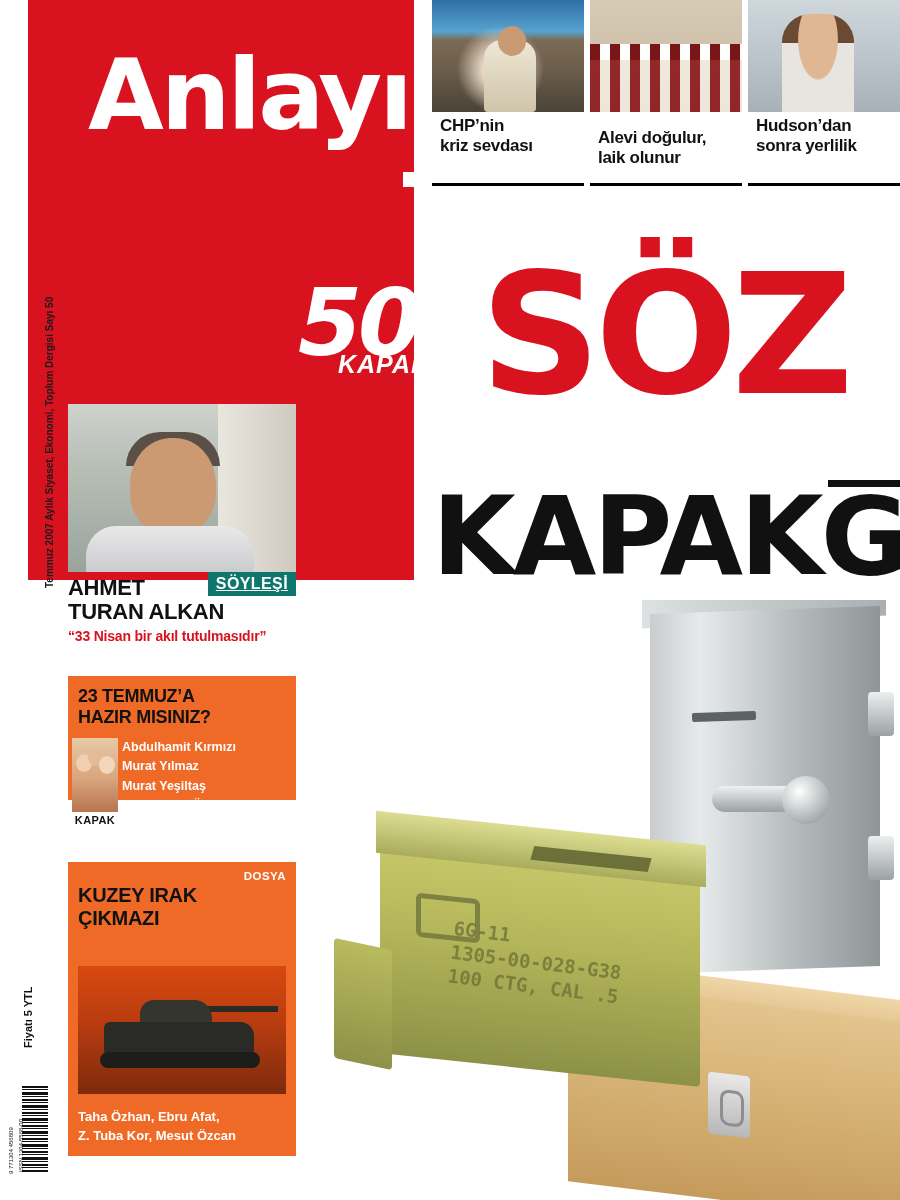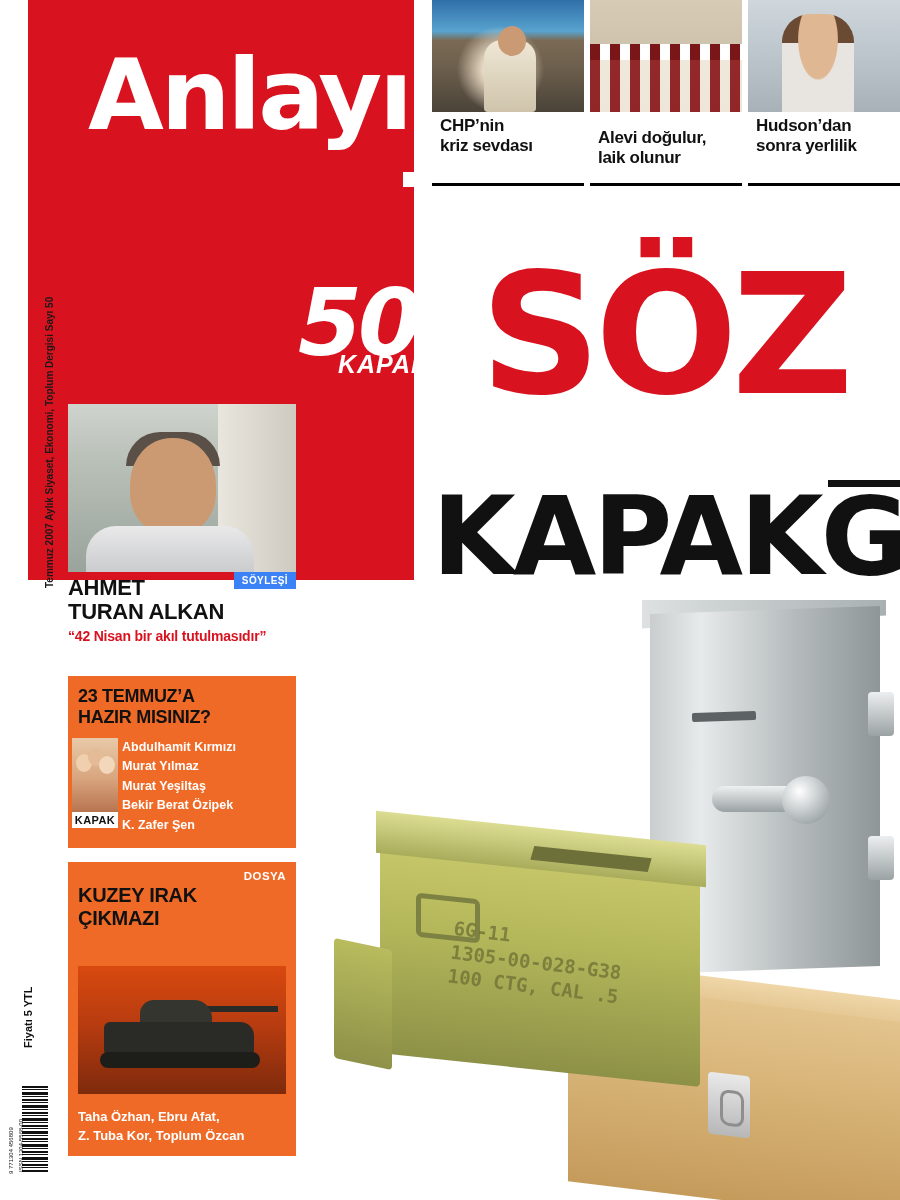--- a/index.html
+++ b/index.html
@@ -274,26 +274,27 @@
   .interview-photo .body {
     position: absolute;
     left: 18px; top: 122px;
     width: 168px; height: 50px;
     background: linear-gradient(to bottom, #e9e9ea, #c8c9cb);
     border-radius: 30px 30px 0 0;
   }
   .soylesi-tag {
     position: absolute;
     right: 0; top: 168px;
-    background: #3b82f6;
+    background: #0f766e;
     color: #fff;
-    font-size: 10px;
+    font-size: 16px;
     font-weight: bold;
     padding: 3px 8px;
     letter-spacing: 0.4px;
+    text-decoration: underline;
   }
   .interview-name {
     position: absolute;
     left: 0; top: 172px;
     font-size: 22px;
     font-weight: bold;
     color: #111;
     line-height: 1.1;
     letter-spacing: -0.3px;
   }
@@ -303,21 +304,21 @@
     font-size: 14px;
     font-weight: bold;
     color: #d9121f;
     letter-spacing: -0.2px;
   }
 
   
   .box-orange-1 {
     position: absolute;
     left: 68px; top: 676px;
-    width: 228px; height: 172px;
+    width: 228px; height: 124px;
     background: #ef6a26;
   }
   .box-orange-1 .title {
     position: absolute;
     left: 10px; top: 10px;
     font-size: 18px;
     font-weight: bold;
     color: #111;
     line-height: 1.15;
     letter-spacing: -0.3px;
@@ -649,21 +650,21 @@
       <div class="door"></div>
       <div class="hair"></div>
       <div class="head"></div>
       <div class="body"></div>
     </div>
     <div class="soylesi-tag">SÖYLEŞİ</div>
     <div class="interview-name">
       <span>AHMET</span><br>
       <span>TURAN ALKAN</span>
     </div>
-    <div class="interview-quote">“42 Nisan bir akıl tutulmasıdır”</div>
+    <div class="interview-quote">“33 Nisan bir akıl tutulmasıdır”</div>
   </div>
 
   <div class="box-orange-1">
     <div class="title">
       <span>23 TEMMUZ’A</span><br>
       <span>HAZIR MISINIZ?</span>
     </div>
     <div class="kapak-thumb">
       <div class="f1"></div>
         <div class="f2"></div>
@@ -686,17 +687,17 @@
       <span>ÇIKMAZI</span>
     </div>
     <div class="tank-photo">
       <div class="tank-gun"></div>
       <div class="tank-turret"></div>
       <div class="tank-body"></div>
       <div class="tank-tracks"></div>
     </div>
     <div class="authors">
       <div>Taha Özhan, Ebru Afat,</div>
-      <div>Z. Tuba Kor, Toplum Özcan</div>
+      <div>Z. Tuba Kor, Mesut Özcan</div>
     </div>
   </div>
 
 </div>
 
 </body></html>

